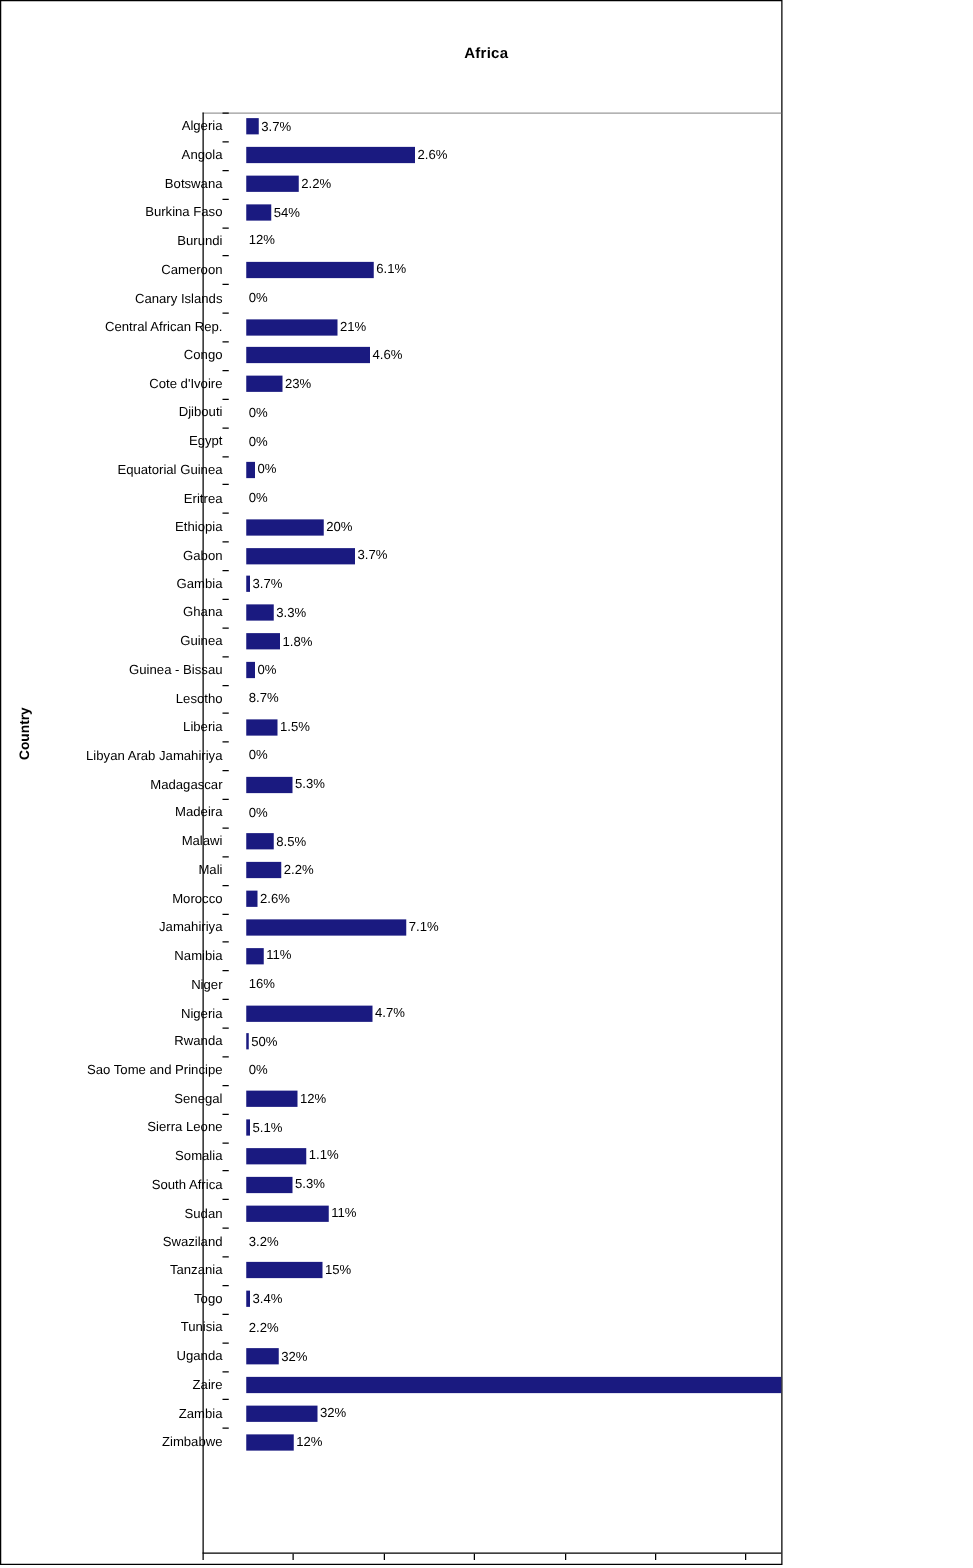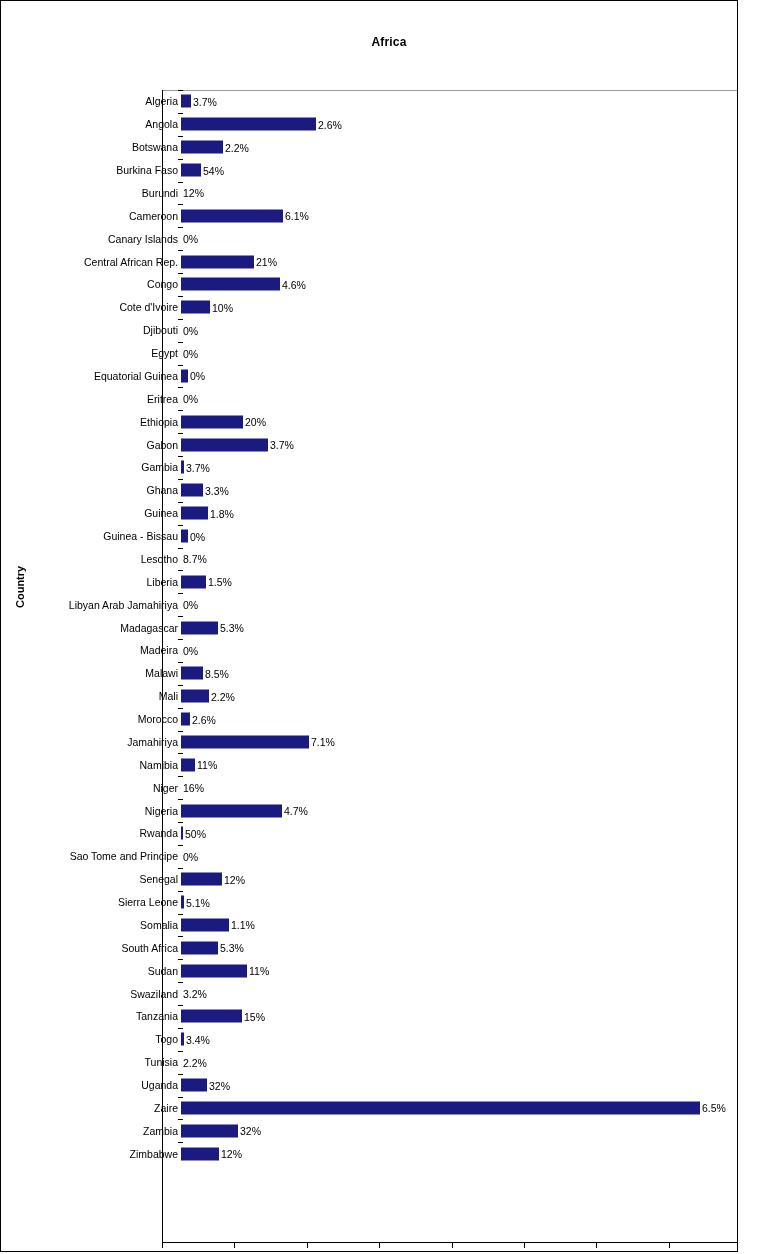--- a/index.html
+++ b/index.html
@@ -7,21 +7,21 @@
     margin: 0;
     padding: 0;
     background: #ffffff;
   }
   body {
     font-family: "Liberation Sans", sans-serif;
   }
 
   #chart-frame {
     position: relative;
-    width: 738px;
+    width: 626px;
     height: 1252px;
     border: 1px solid #000000;
     background: #ffffff;
     overflow: hidden;
     box-sizing: border-box;
   }
 
   
   #chart-title {
     position: absolute;
@@ -106,21 +106,21 @@
   .row-tick {
     position: absolute;
     left: 157px;
     top: 0;
     width: 5px;
     height: 1px;
     background: #000000;
   }
   .bar-wrap {
     position: absolute;
-    left: 160px;
+    left: 176px;
     top: 50%;
     transform: translateY(-50%);
     height: 13px;
     display: flex;
     align-items: center;
     justify-content: flex-end;
   }
   .bar {
     height: 13px;
     background: #1a1a80;
@@ -234,21 +234,21 @@
         <div class="bar-wrap">
           <div class="bar" style="width: 99px; background: rgb(26, 26, 128);"></div>
           <span class="bar-value">4.6%</span>
         </div>
       </div>
       <div class="bar-row">
         <div class="row-tick"></div>
         <div class="row-label">Cote d'Ivoire</div>
         <div class="bar-wrap">
           <div class="bar" style="width: 29px; background: rgb(26, 26, 128);"></div>
-          <span class="bar-value">10%</span>
+          <span class="bar-value">23%</span>
         </div>
       </div>
       <div class="bar-row">
         <div class="row-tick"></div>
         <div class="row-label">Djibouti</div>
         <div class="bar-wrap">
           <div class="bar" style="width: 0px; background: rgb(26, 26, 128);"></div>
           <span class="bar-value">0%</span>
         </div>
       </div>

